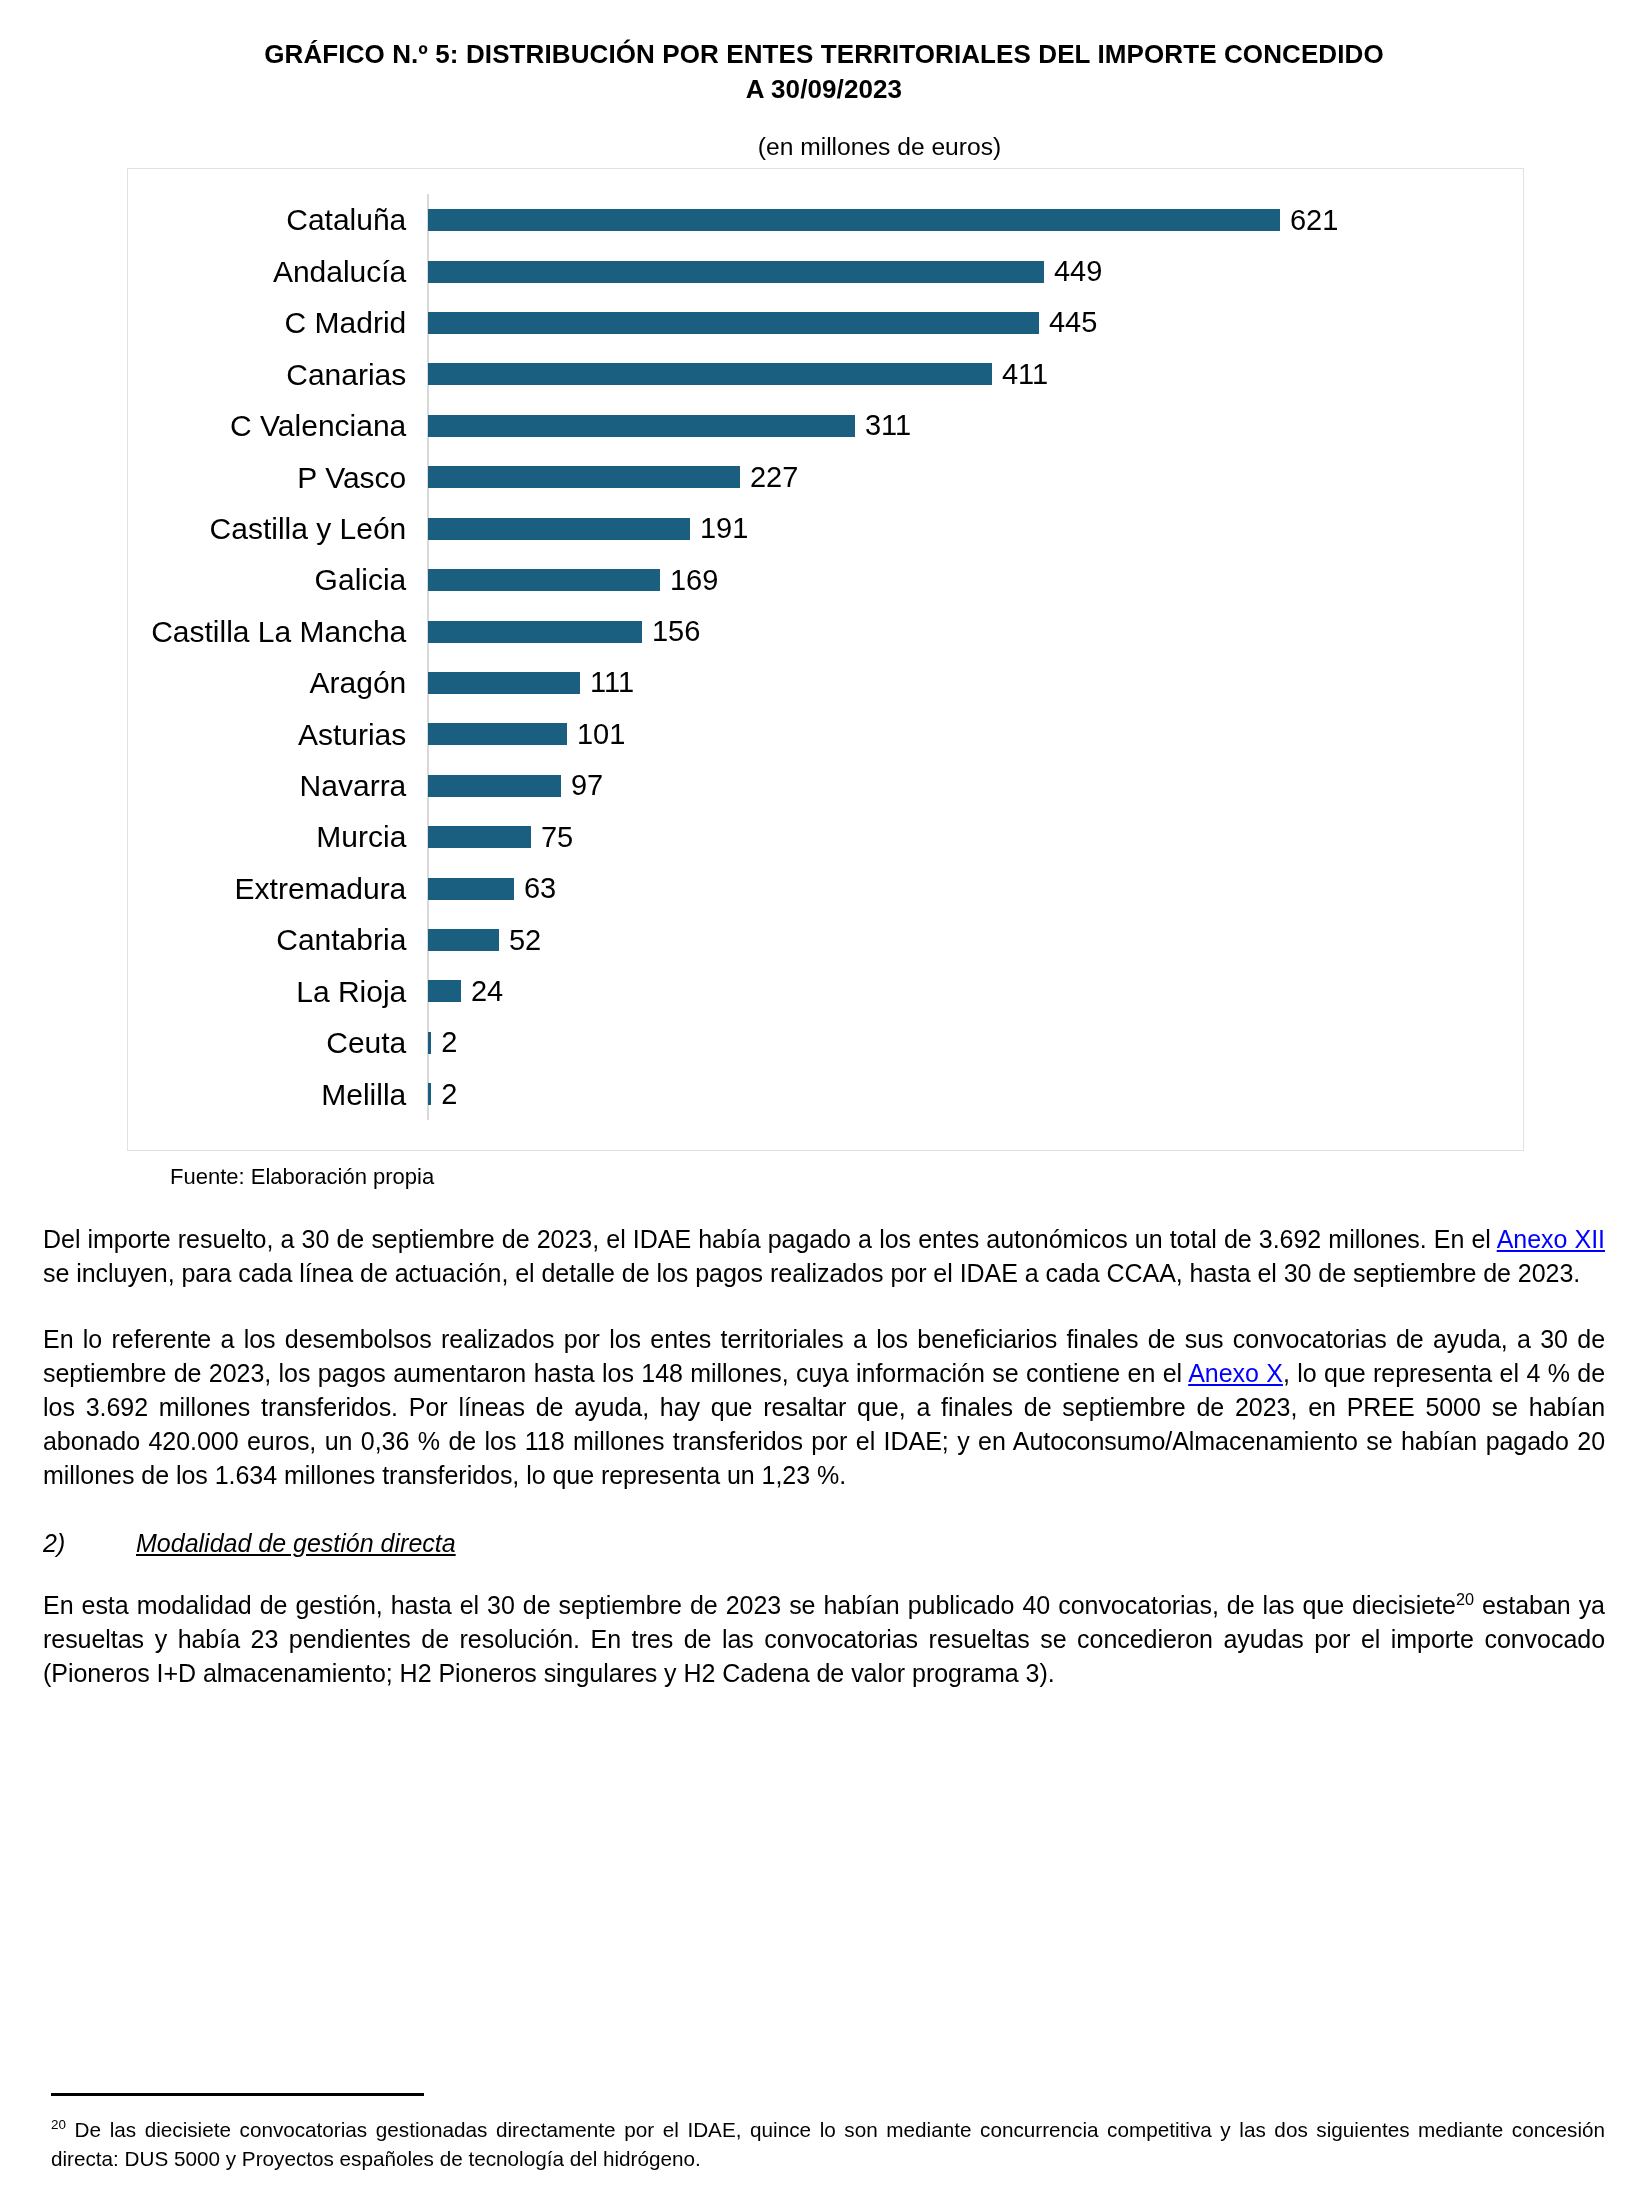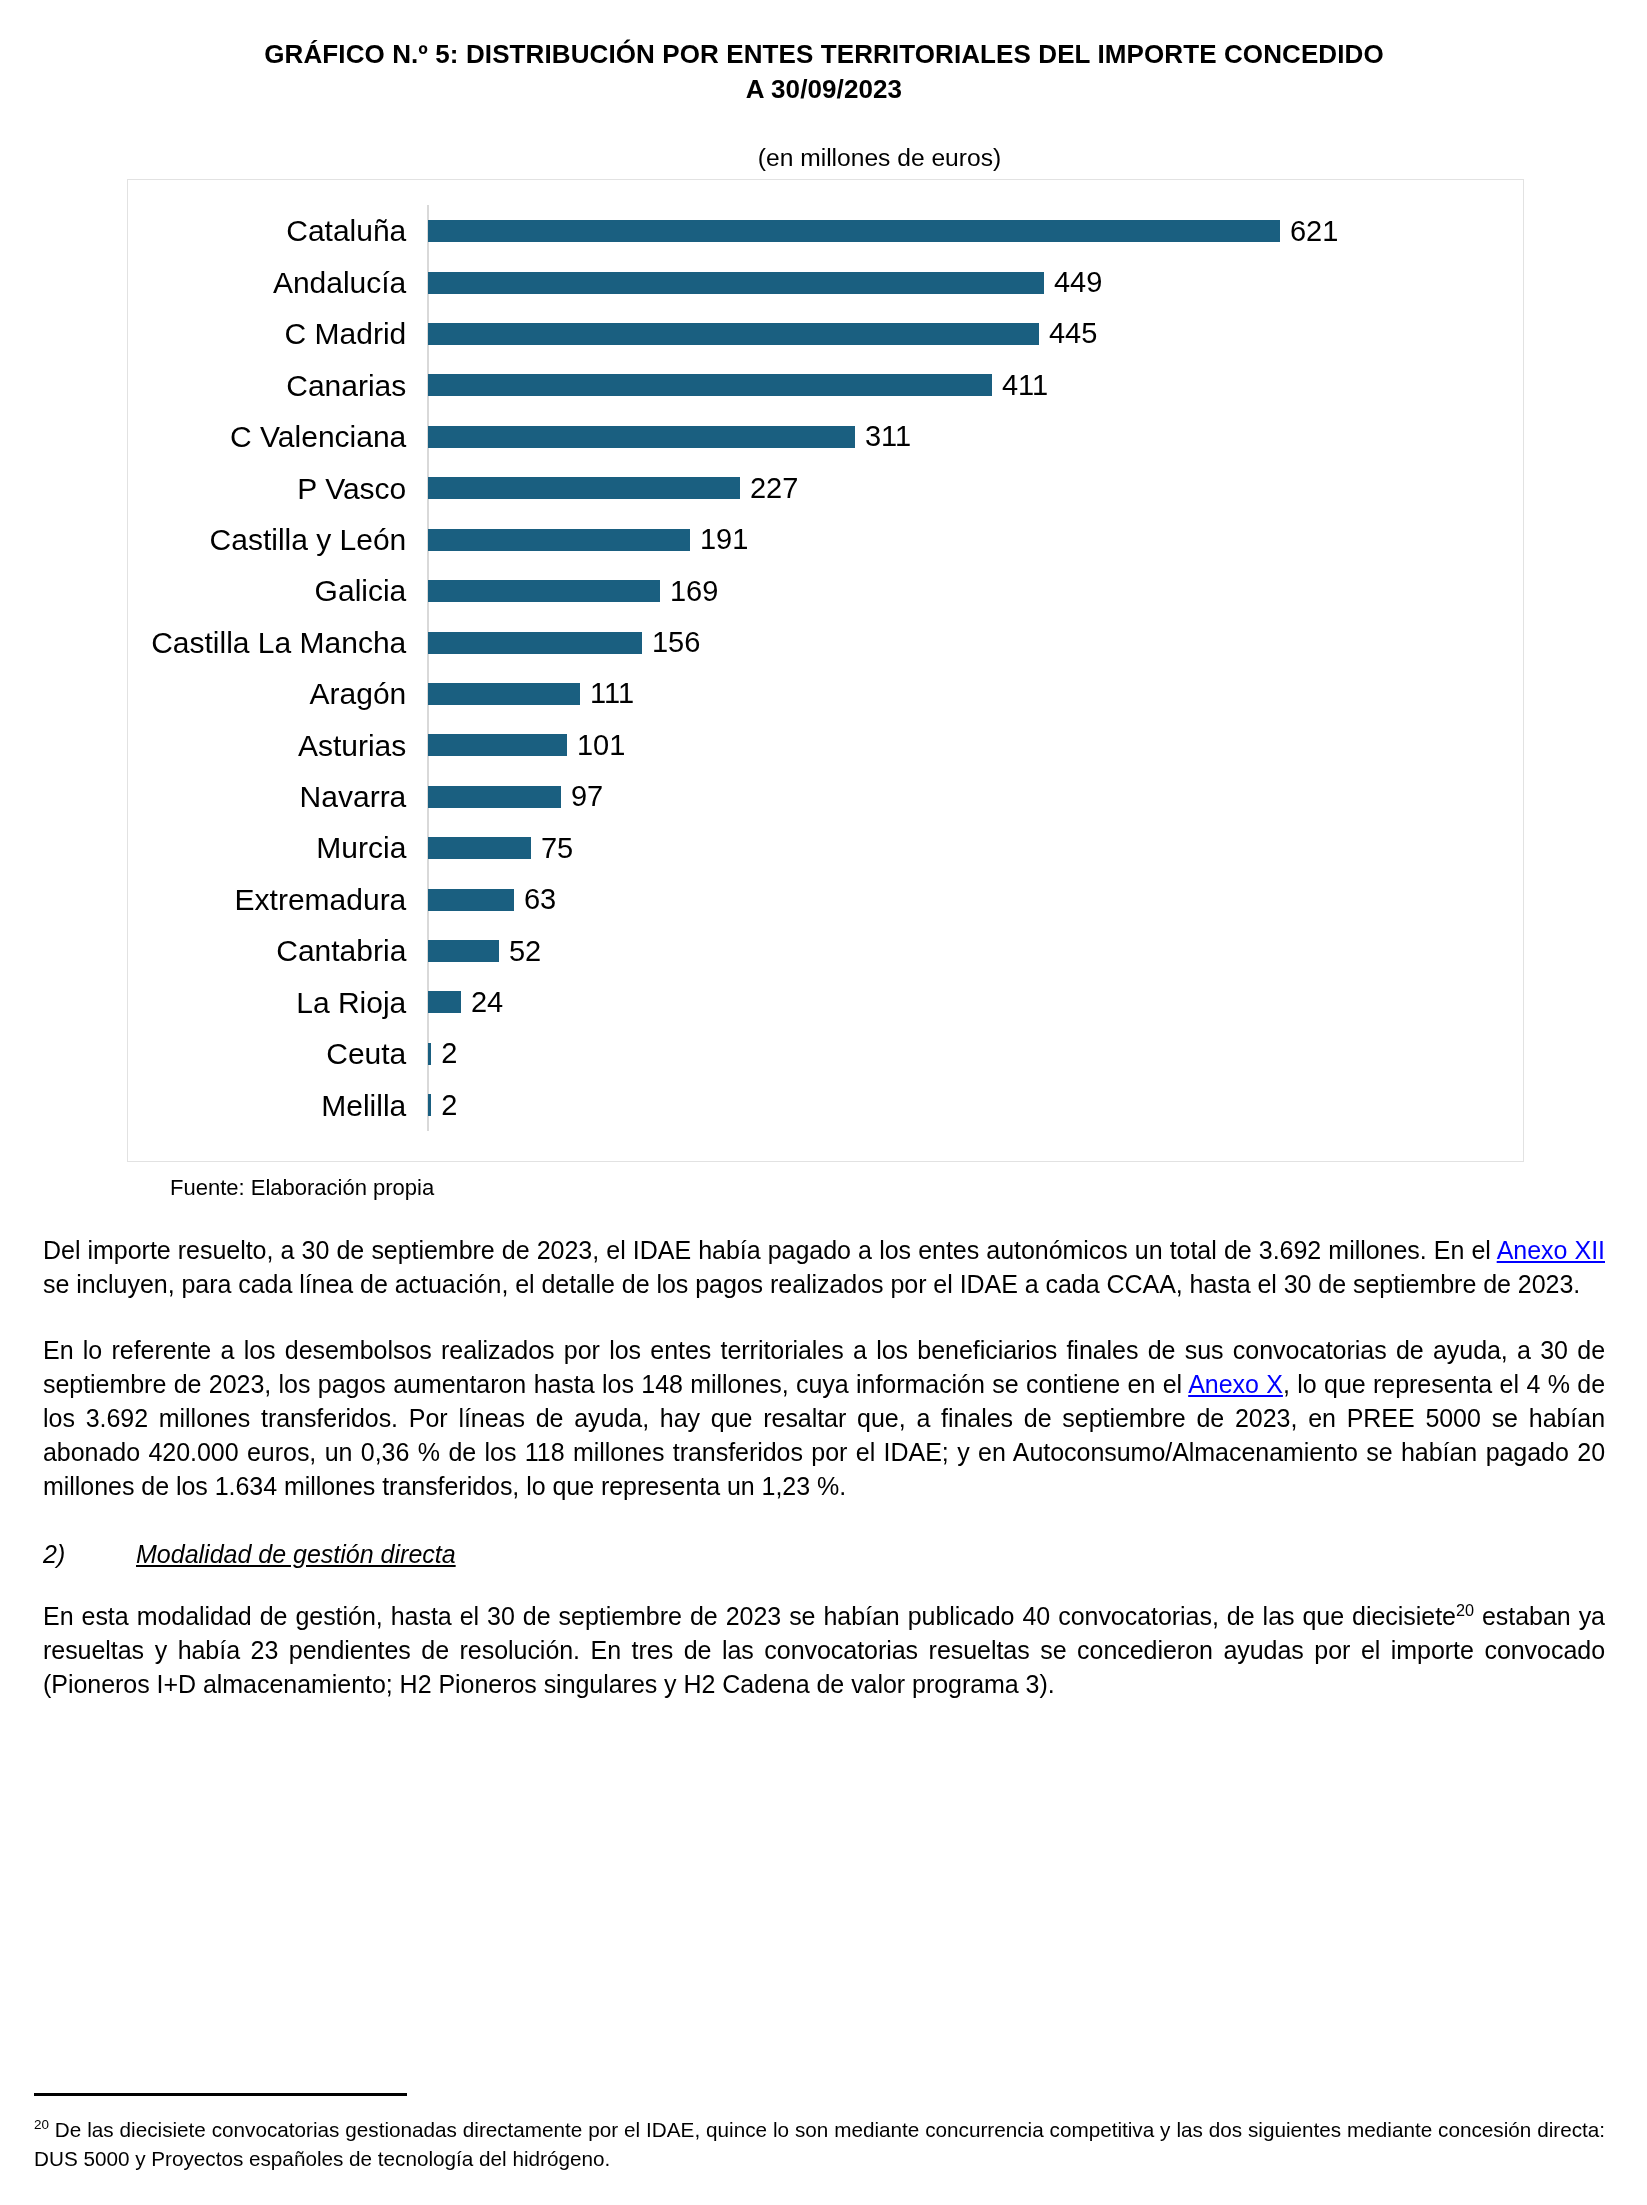--- a/index.html
+++ b/index.html
@@ -32,21 +32,21 @@
     font-weight: bold;
     text-align: center;
     line-height: 1.33;
     letter-spacing: 0.1px;
   }
   .fig-title .line2 { display: block; }
 
   
   .chart-wrap {
     position: relative;
-    margin-top: 37px;
+    margin-top: 26px;
   }
   .chart-subtitle {
     text-align: center;
     font-size: 24.6px;
     line-height: 1.2;
     margin-left: 111px;
     margin-bottom: 6.4px;
   }
 
   .chart-frame {
@@ -155,21 +155,21 @@
   }
   .section-heading .htext {
     font-style: italic;
     text-decoration: underline;
     margin-left: 45px;
   }
 
   
   .footnote-zone {
     position: absolute;
-    left: 34px;
+    left: 51px;
     right: 43px;
     bottom: 11px;
   }
   .footnote-rule {
     width: 373px;
     height: 2.4px;
     background: #000;
     margin-bottom: 12.7px;
   }
   .footnote {

